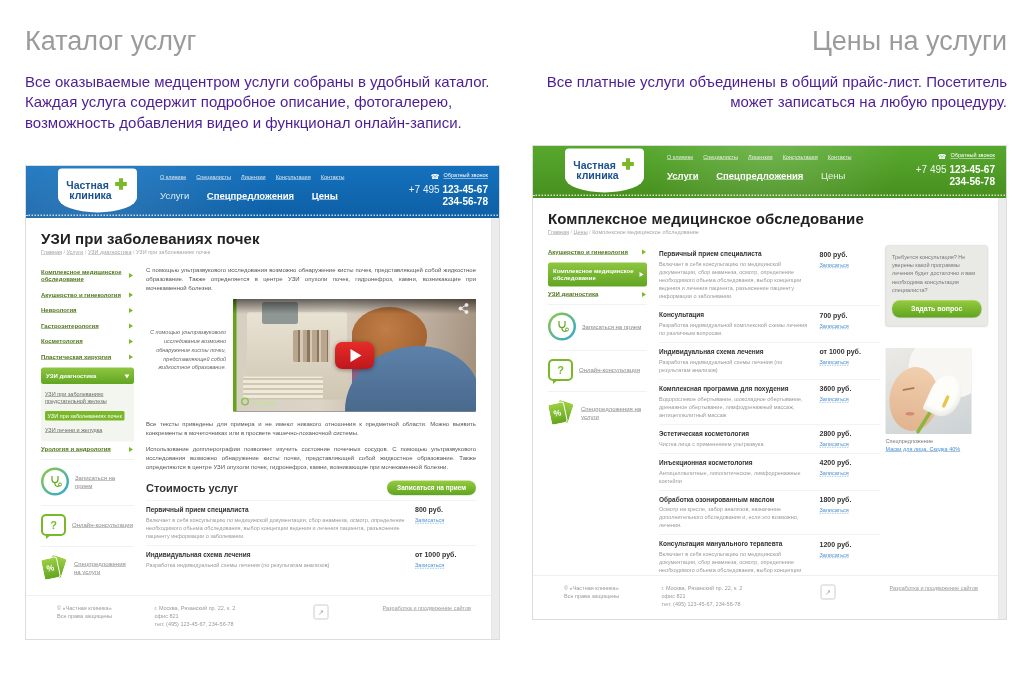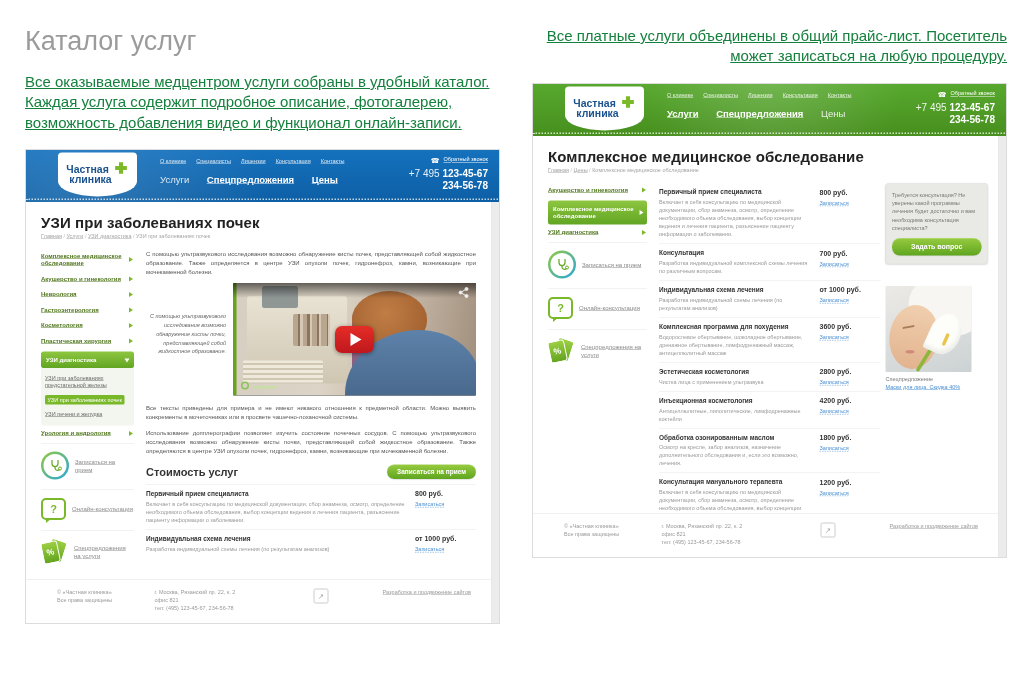--- a/index.html
+++ b/index.html
@@ -4,21 +4,21 @@
 <style>
   * { margin:0; padding:0; box-sizing:border-box; }
   html,body { background:#fff; }
   body { font-family:"Liberation Sans", sans-serif; width:1033px; height:673px; overflow:hidden; }
 
   .canvas { width:1033px; height:673px; position:relative; background:#fff; }
   .wrap { display:flex; gap:30px; padding:26px 26px 0 25px; }
   .col { width:552px; }
   .col.right-col { width:477px; }
   .intro-title { font-size:27px; font-weight:400; color:#9b9b9b; margin-bottom:15px; }
-  .intro-lead { font-size:15px; line-height:1.35; color:#15803d; margin-bottom:16px;text-decoration:underline; }
+  .intro-lead { font-size:15px; line-height:1.35; color:#4c1d95; margin-bottom:32px; }
   .right-col .intro-title, .right-col .intro-lead { text-align:right; }
 
   .shot { width:475px; height:475px; border:1px solid #dcdcdc; background:#fff; overflow:hidden; }
   .site { width:950px; height:950px; transform:scale(.5); transform-origin:0 0; position:relative; background:#fff; color:#555; }
 
   
   .s-header { position:relative; height:104px; }
   .site.blue .s-header { background:linear-gradient(180deg,#1571bd,#0d5fa5);
     background-image:radial-gradient(circle at 12% 130%, rgba(255,255,255,.14), transparent 45%), linear-gradient(180deg,#1571bd,#0d5fa5); }
   .site.green .s-header { background-image:radial-gradient(circle at 50% -30%, rgba(255,255,255,.18), transparent 55%), linear-gradient(180deg,#57a82e,#478f1e); }
@@ -326,20 +326,21 @@
                   <span>↗</span>
                 </span></div>
             <a href="#" class="f-dev">Разработка и продвижение сайтов</a>
           </footer>
           <div class="sbar"></div>
         </div>
       </div>
     </section>
 
     <section class="col right-col">
+      <h1 class="intro-title">Цены на услуги</h1>
       <p class="intro-lead">Все платные услуги объединены в общий прайс-лист. Посетитель может записаться на любую процедуру.</p>
 
       <div class="shot">
         <div class="site green">
           <header class="s-header">
             <div class="logo">
               <div class="logo-txt">
                 <span>Частная</span>
                 <span class="l2">клиника</span>
               </div>

